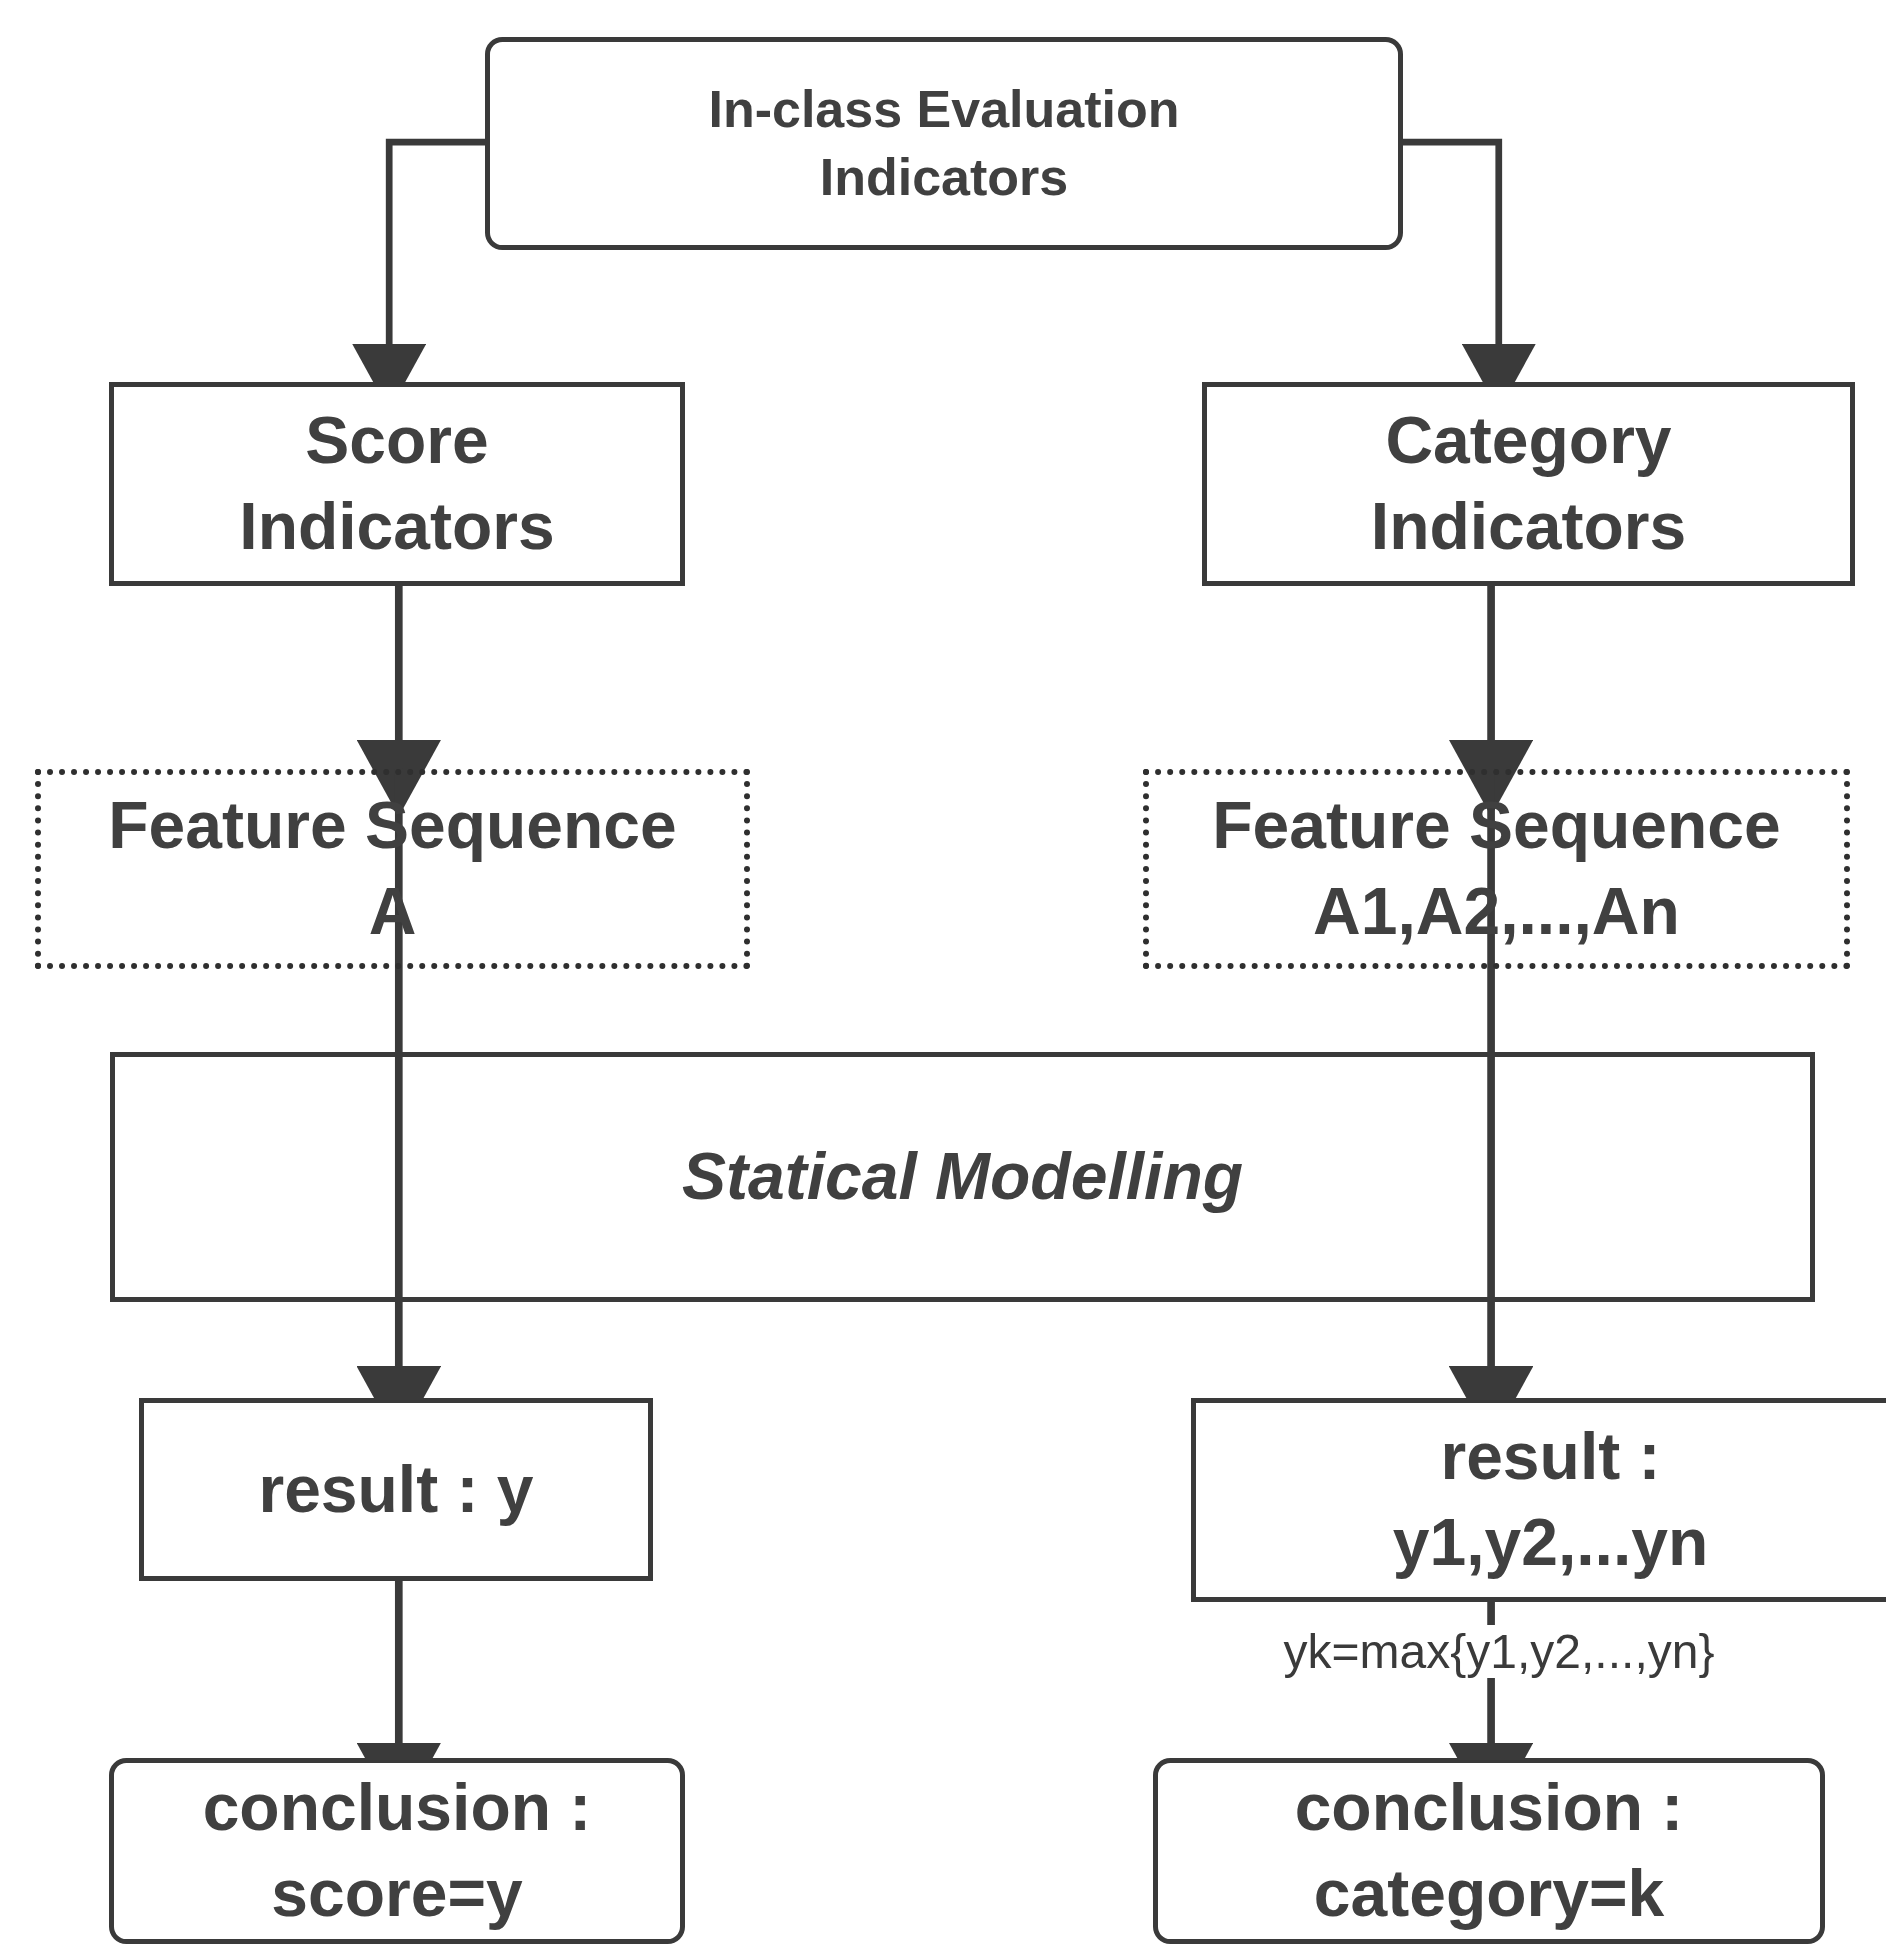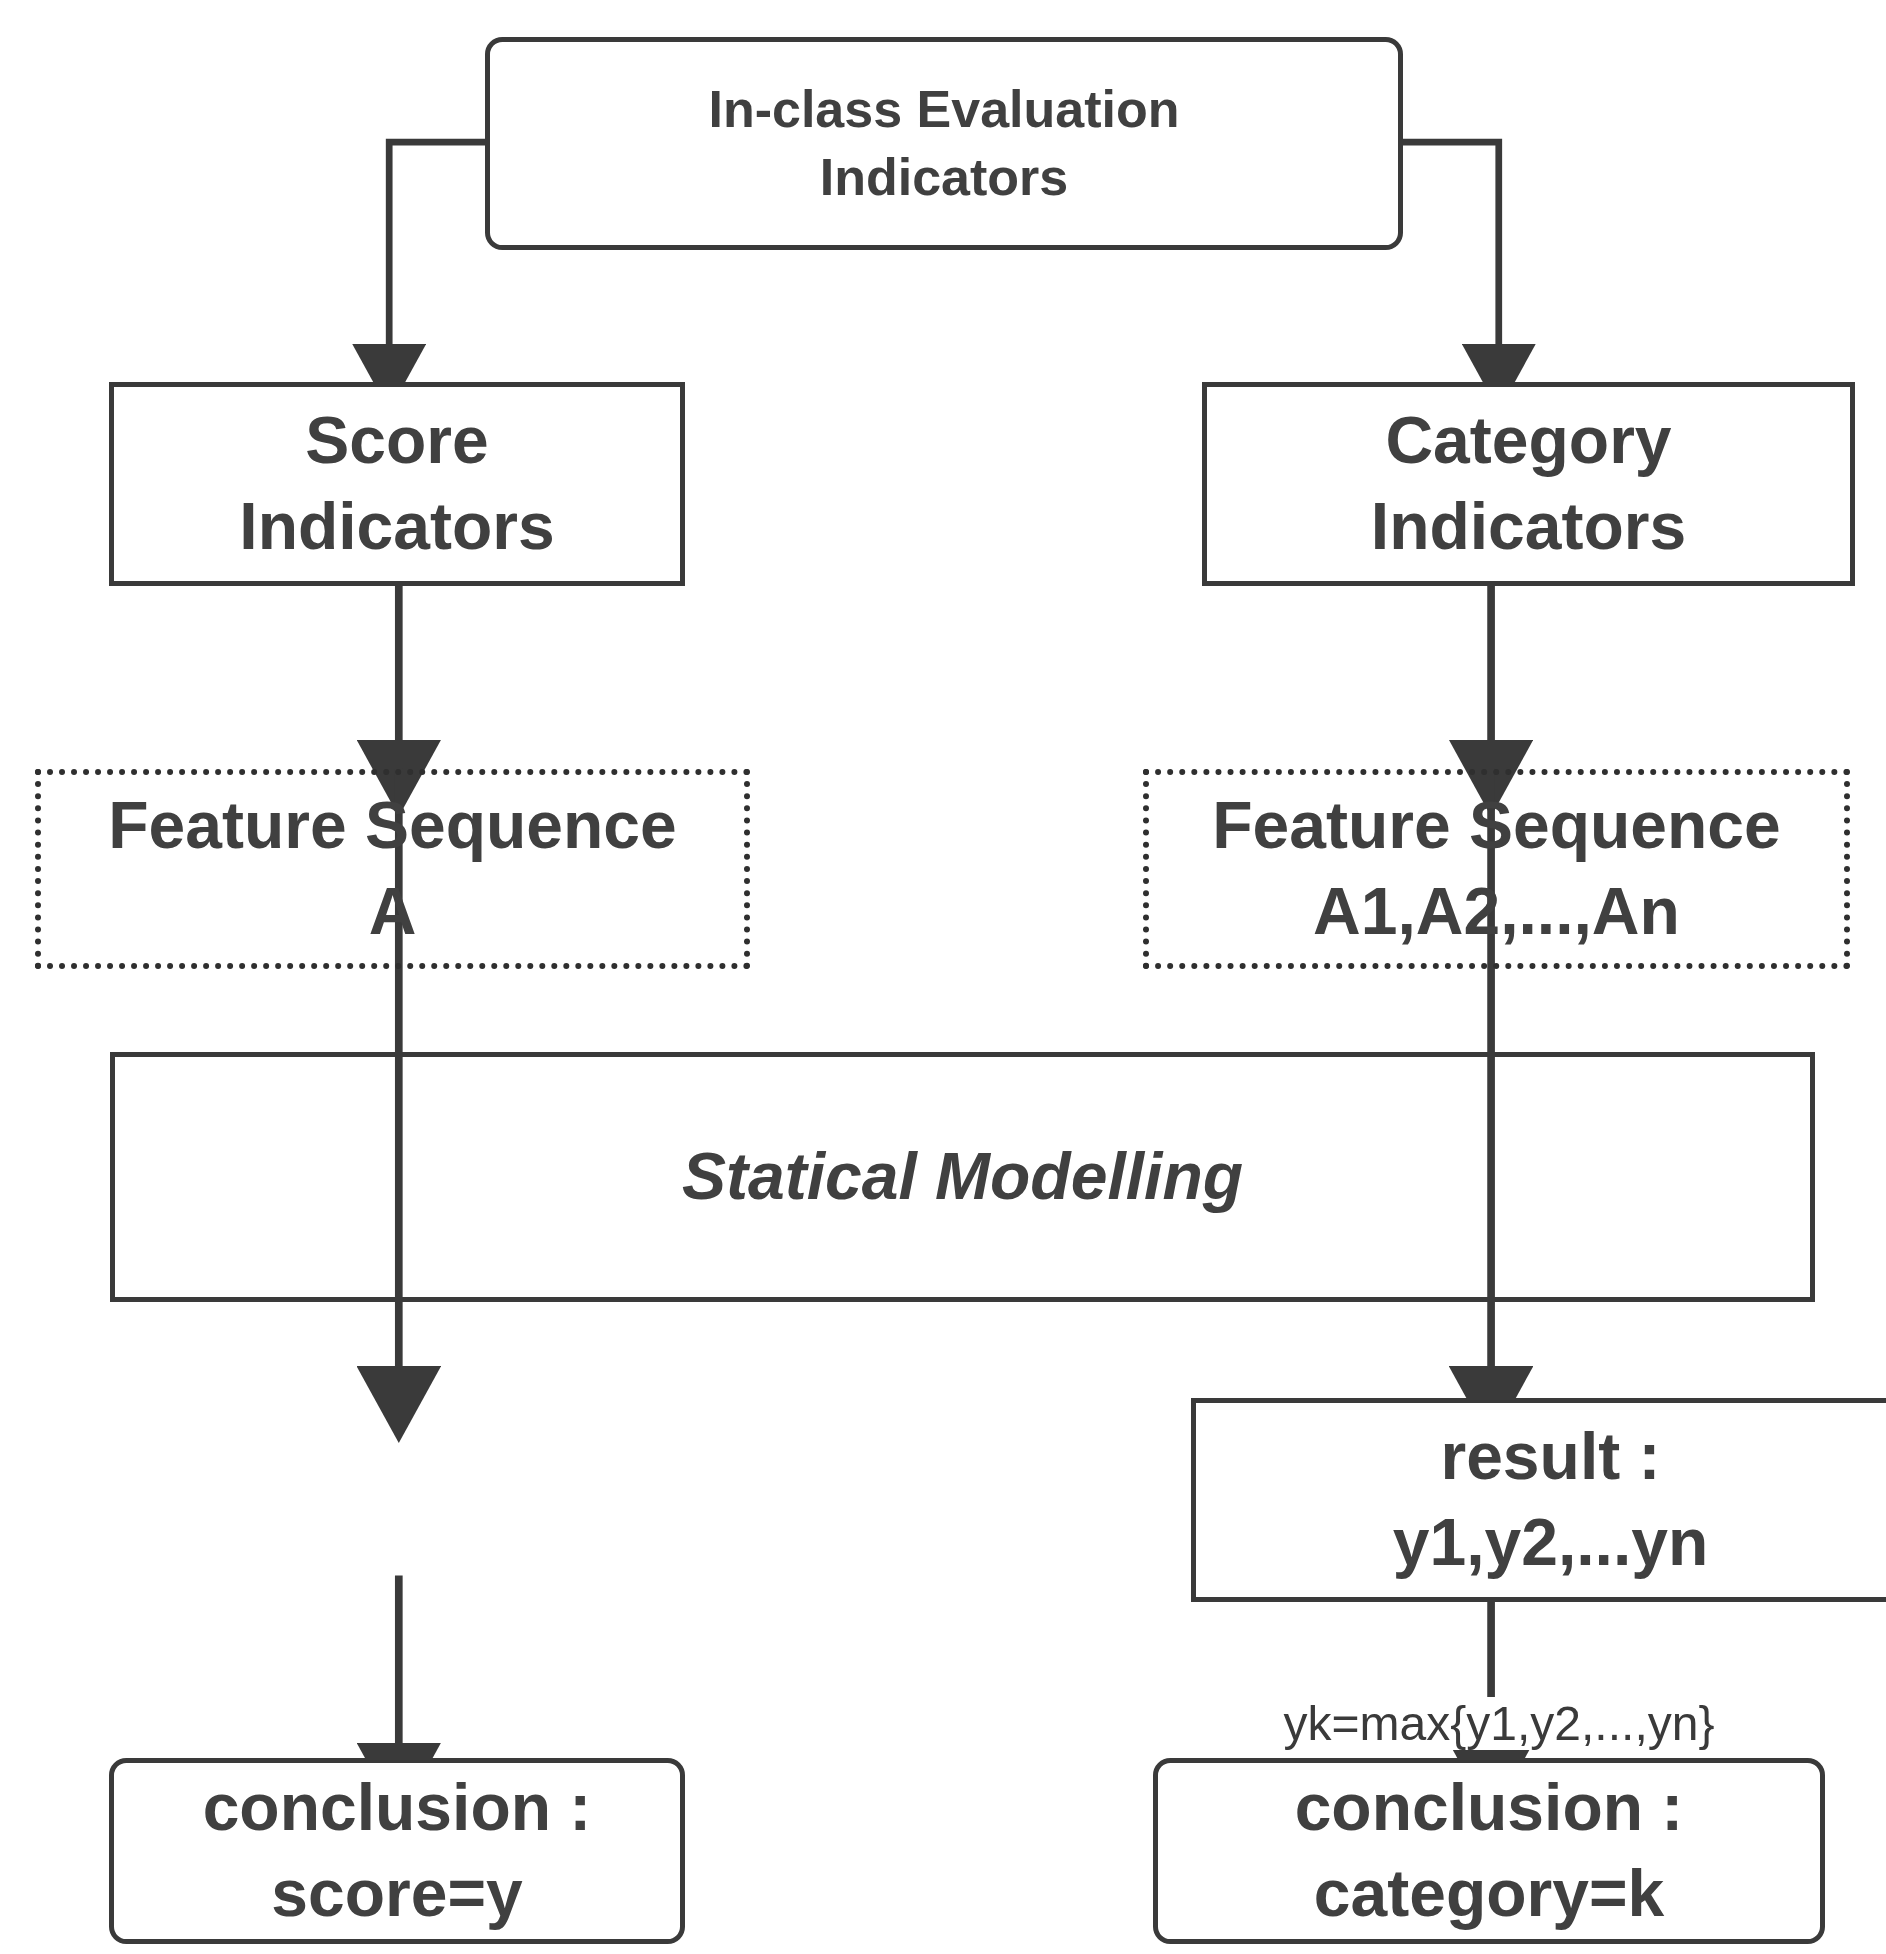--- a/index.html
+++ b/index.html
@@ -134,27 +134,30 @@
 
   <div class="node dotted t52" style="left:1143px; top:769px; width:707px; height:200px;">
     <span>Feature Sequence
 A1,A2,...,An</span>
   </div>
 
   <div class="node plain-box t52" style="left:110px; top:1052px; width:1705px; height:250px;">
     <span style="background:#ffffff; padding:0 17.3px;">Statical Modelling</span>
   </div>
 
+  <div class="node solid t52" style="left:139px; top:1398px; width:514px; height:183px;">
+    <span style="background:#ffffff; padding:0 13.4px;">result : y</span>
+  </div>
 
   <div class="node solid t52" style="left:1191px; top:1398px; width:719px; height:204px;">
     <span style="background:#ffffff; padding:0 13.4px;">result :
 y1,y2,...yn</span>
   </div>
 
-  <div class="label-free t50" style="left:1134px; top:1696px; width:730px;">
+  <div class="label-free t50" style="left:1134px; top:1624px; width:730px;">
     <span style="background:#ffffff; padding:0 7.7px;">yk=max{y1,y2,...,yn}</span>
   </div>
 
   <div class="node solid rounded t52" style="left:109px; top:1758px; width:576px; height:186px;">
     <span>conclusion :
 score=y</span>
   </div>
 
   <div class="node solid rounded t52" style="left:1153px; top:1758px; width:672px; height:186px;">
     <span>conclusion :

